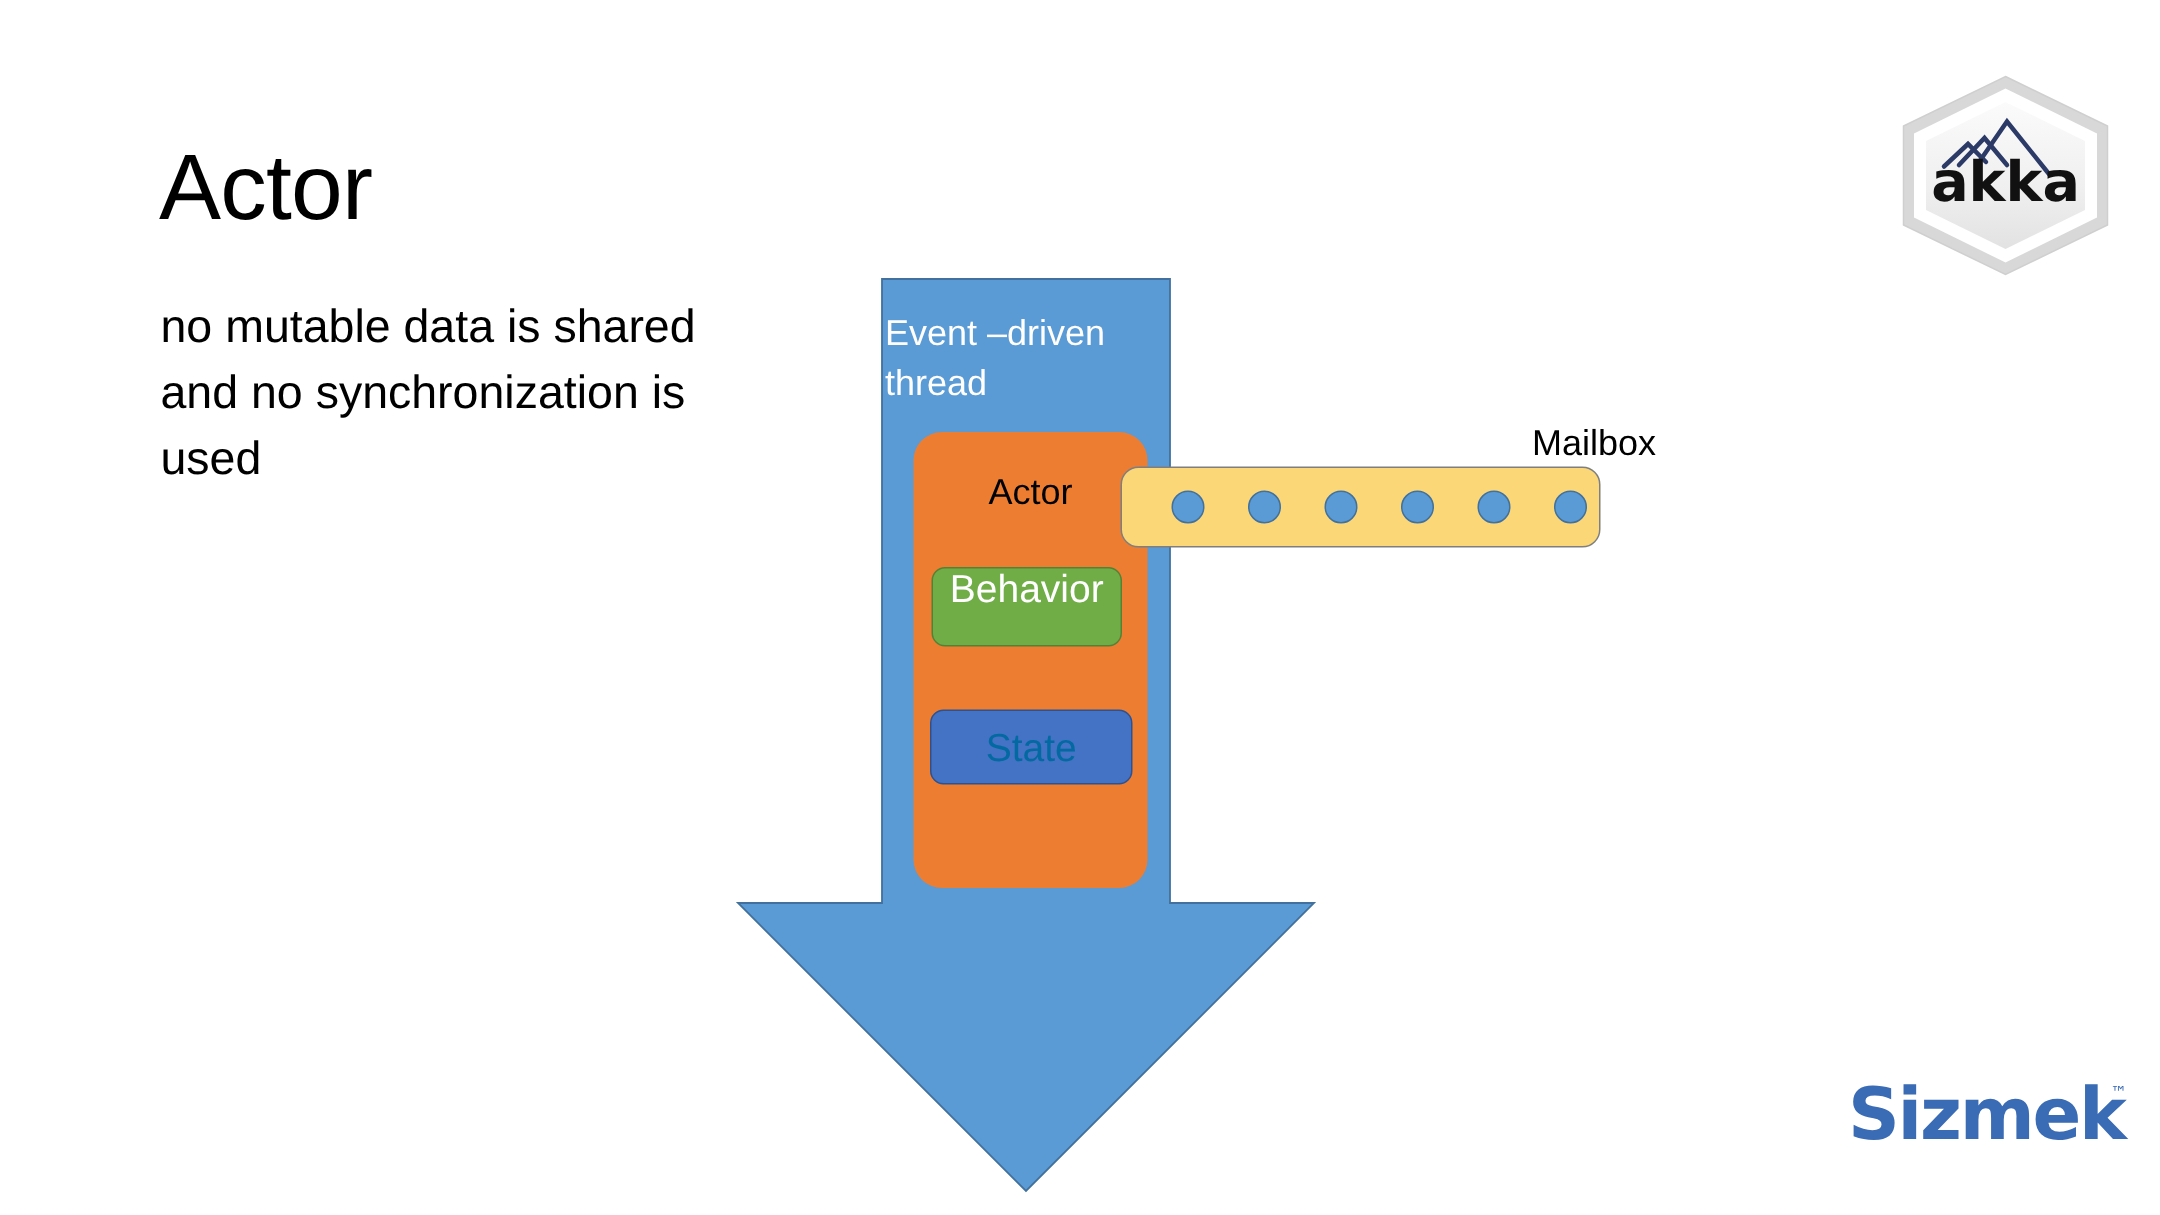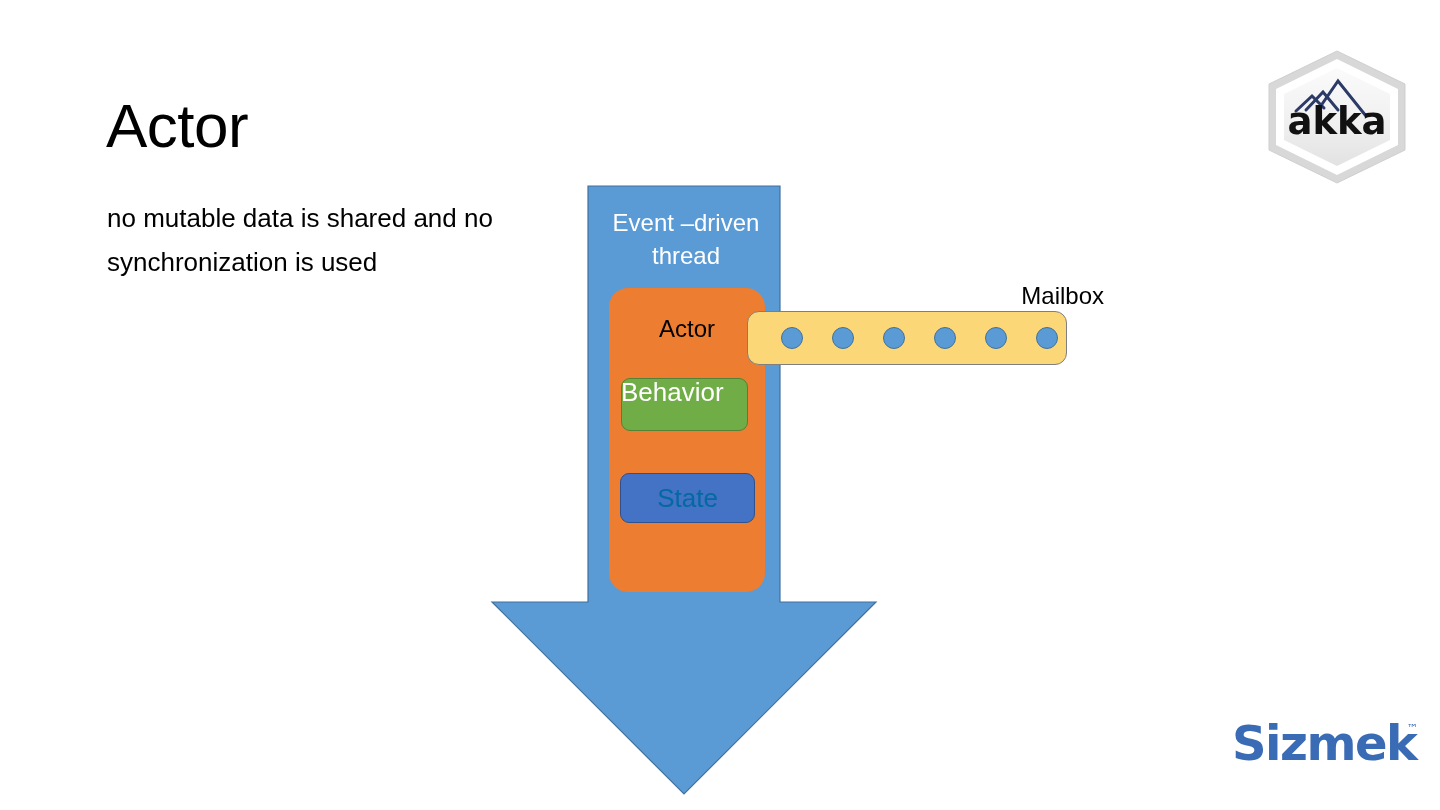--- a/index.html
+++ b/index.html
@@ -32,21 +32,21 @@
     color: #000000;
     font-weight: 400;
     letter-spacing: -0.5px;
     white-space: nowrap;
   }
   #body-text {
     position: absolute;
     left: 107px;
     top: 196px;
     width: 400px;
-    font-size: 26px;
+    font-size: 31px;
     line-height: 44px;
     color: #000000;
     font-weight: 400;
   }
 
   
   .diagram {
     position: absolute;
     left: 0;
     top: 0;
@@ -59,21 +59,21 @@
     top: 180px;
     width: 410px;
     height: 620px;
   }
 
   .thread-label {
     position: absolute;
     left: 590px;
     top: 206px;
     width: 192px;
-    text-align: center;
+    text-align: left;
     color: #ffffff;
     font-size: 24px;
     line-height: 33px;
   }
 
   .actor-box {
     position: absolute;
     left: 609px;
     top: 288px;
     width: 156px;
@@ -102,20 +102,21 @@
     background: #70AD47;
     border: 1px solid #548235;
     border-radius: 9px;
     box-sizing: border-box;
   }
   .behavior-label {
     position: absolute;
     left: 621px;
     top: 376px;
     width: 127px;
+    text-align: center;
     color: #ffffff;
     font-size: 26px;
     line-height: 33px;
     word-break: break-all;
   }
 
   .state-box {
     position: absolute;
     left: 620px;
     top: 473px;

